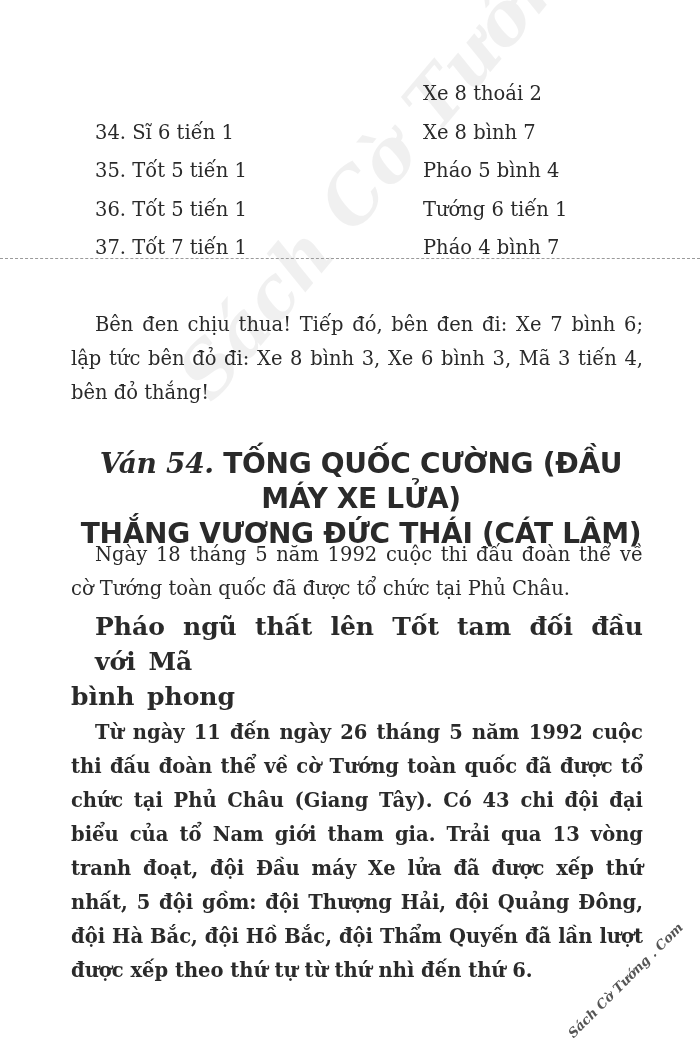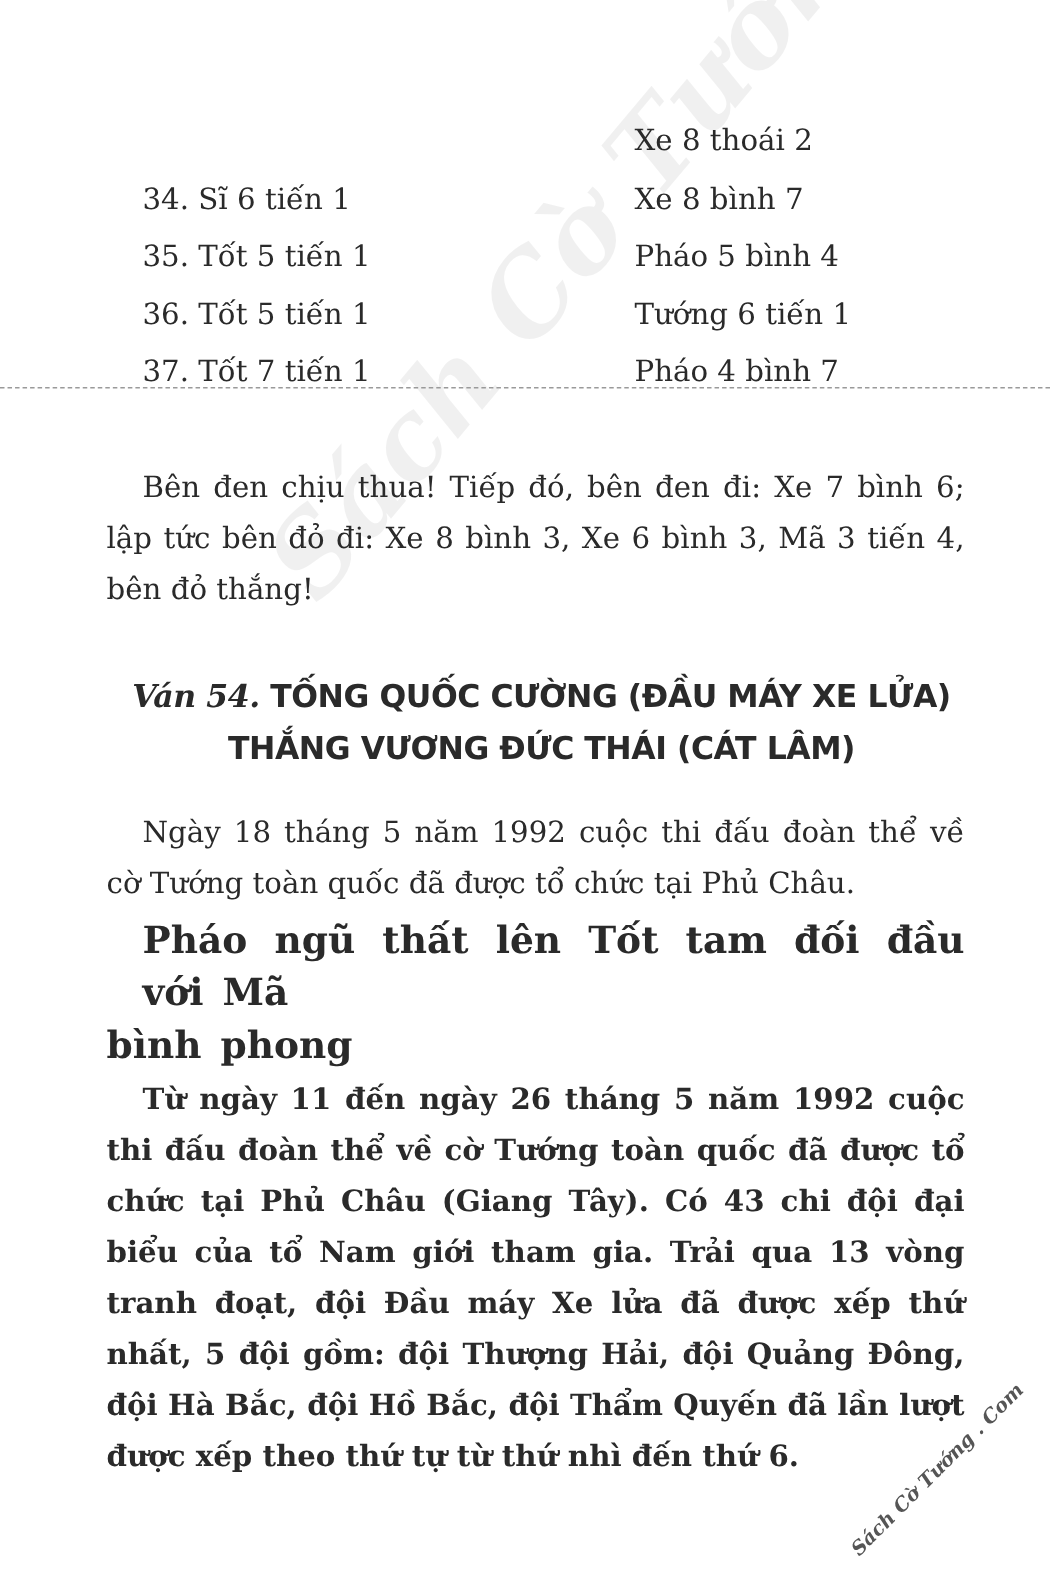--- a/index.html
+++ b/index.html
@@ -11,21 +11,21 @@
   .moves { position: absolute; left: 95px; top: 80px; width: 560px; }
   .move-row { position: relative; height: 38.5px; font-size: 19.5px; line-height: 28px; }
   .move-red { position: absolute; left: 0; top: 0; white-space: nowrap; }
   .move-black { position: absolute; left: 312px; top: 0; white-space: nowrap; margin-left: 16px; }
   .rule { position: absolute; left: 0; top: 258px; width: 700px; height: 0; border-top: 1px dashed #9a9a9a; }
   .para {
     position: absolute; left: 95px; width: 550px; font-size: 19.5px; line-height: 34px;
     text-align: justify; text-indent: 24px;
   }
   .p1 { top: 308px; left: 71px; width: 572px; }
-  .title { position: absolute; left: 71px; top: 446px; width: 580px; text-align: center; font-size: 21px; line-height: 35px; font-family: "DejaVu Sans", "Liberation Sans", sans-serif; font-weight: bold; color: #2a2a2a; letter-spacing: -0.3px; }
+  .title { position: absolute; left: 71px; top: 446px; width: 580px; text-align: center; font-size: 28px; line-height: 35px; font-family: "DejaVu Sans", "Liberation Sans", sans-serif; font-weight: bold; color: #2a2a2a; letter-spacing: -0.3px; }
   .title .game-no { font-family: "DejaVu Serif", "Liberation Serif", serif; font-style: italic; font-weight: bold; }
   .p2 { top: 538px; left: 71px; width: 572px; }
   .heading { position: absolute; left: 95px; top: 609px; width: 548px; font-size: 25px; line-height: 35px; font-weight: bold; text-align: justify; word-spacing: 4px; }
   .heading .l2 { margin-left: -24px; }
   .p3 { top: 716px; left: 71px; width: 572px; font-weight: bold; }
   .watermark-center {
     position: absolute; left: 160px; top: 360px; font-family: "DejaVu Serif", serif; font-style: italic; font-weight: bold;
     font-size: 72px; color: rgba(0,0,0,0.06); transform: rotate(-50deg); transform-origin: left top; white-space: nowrap;
   }
   .watermark-corner {

